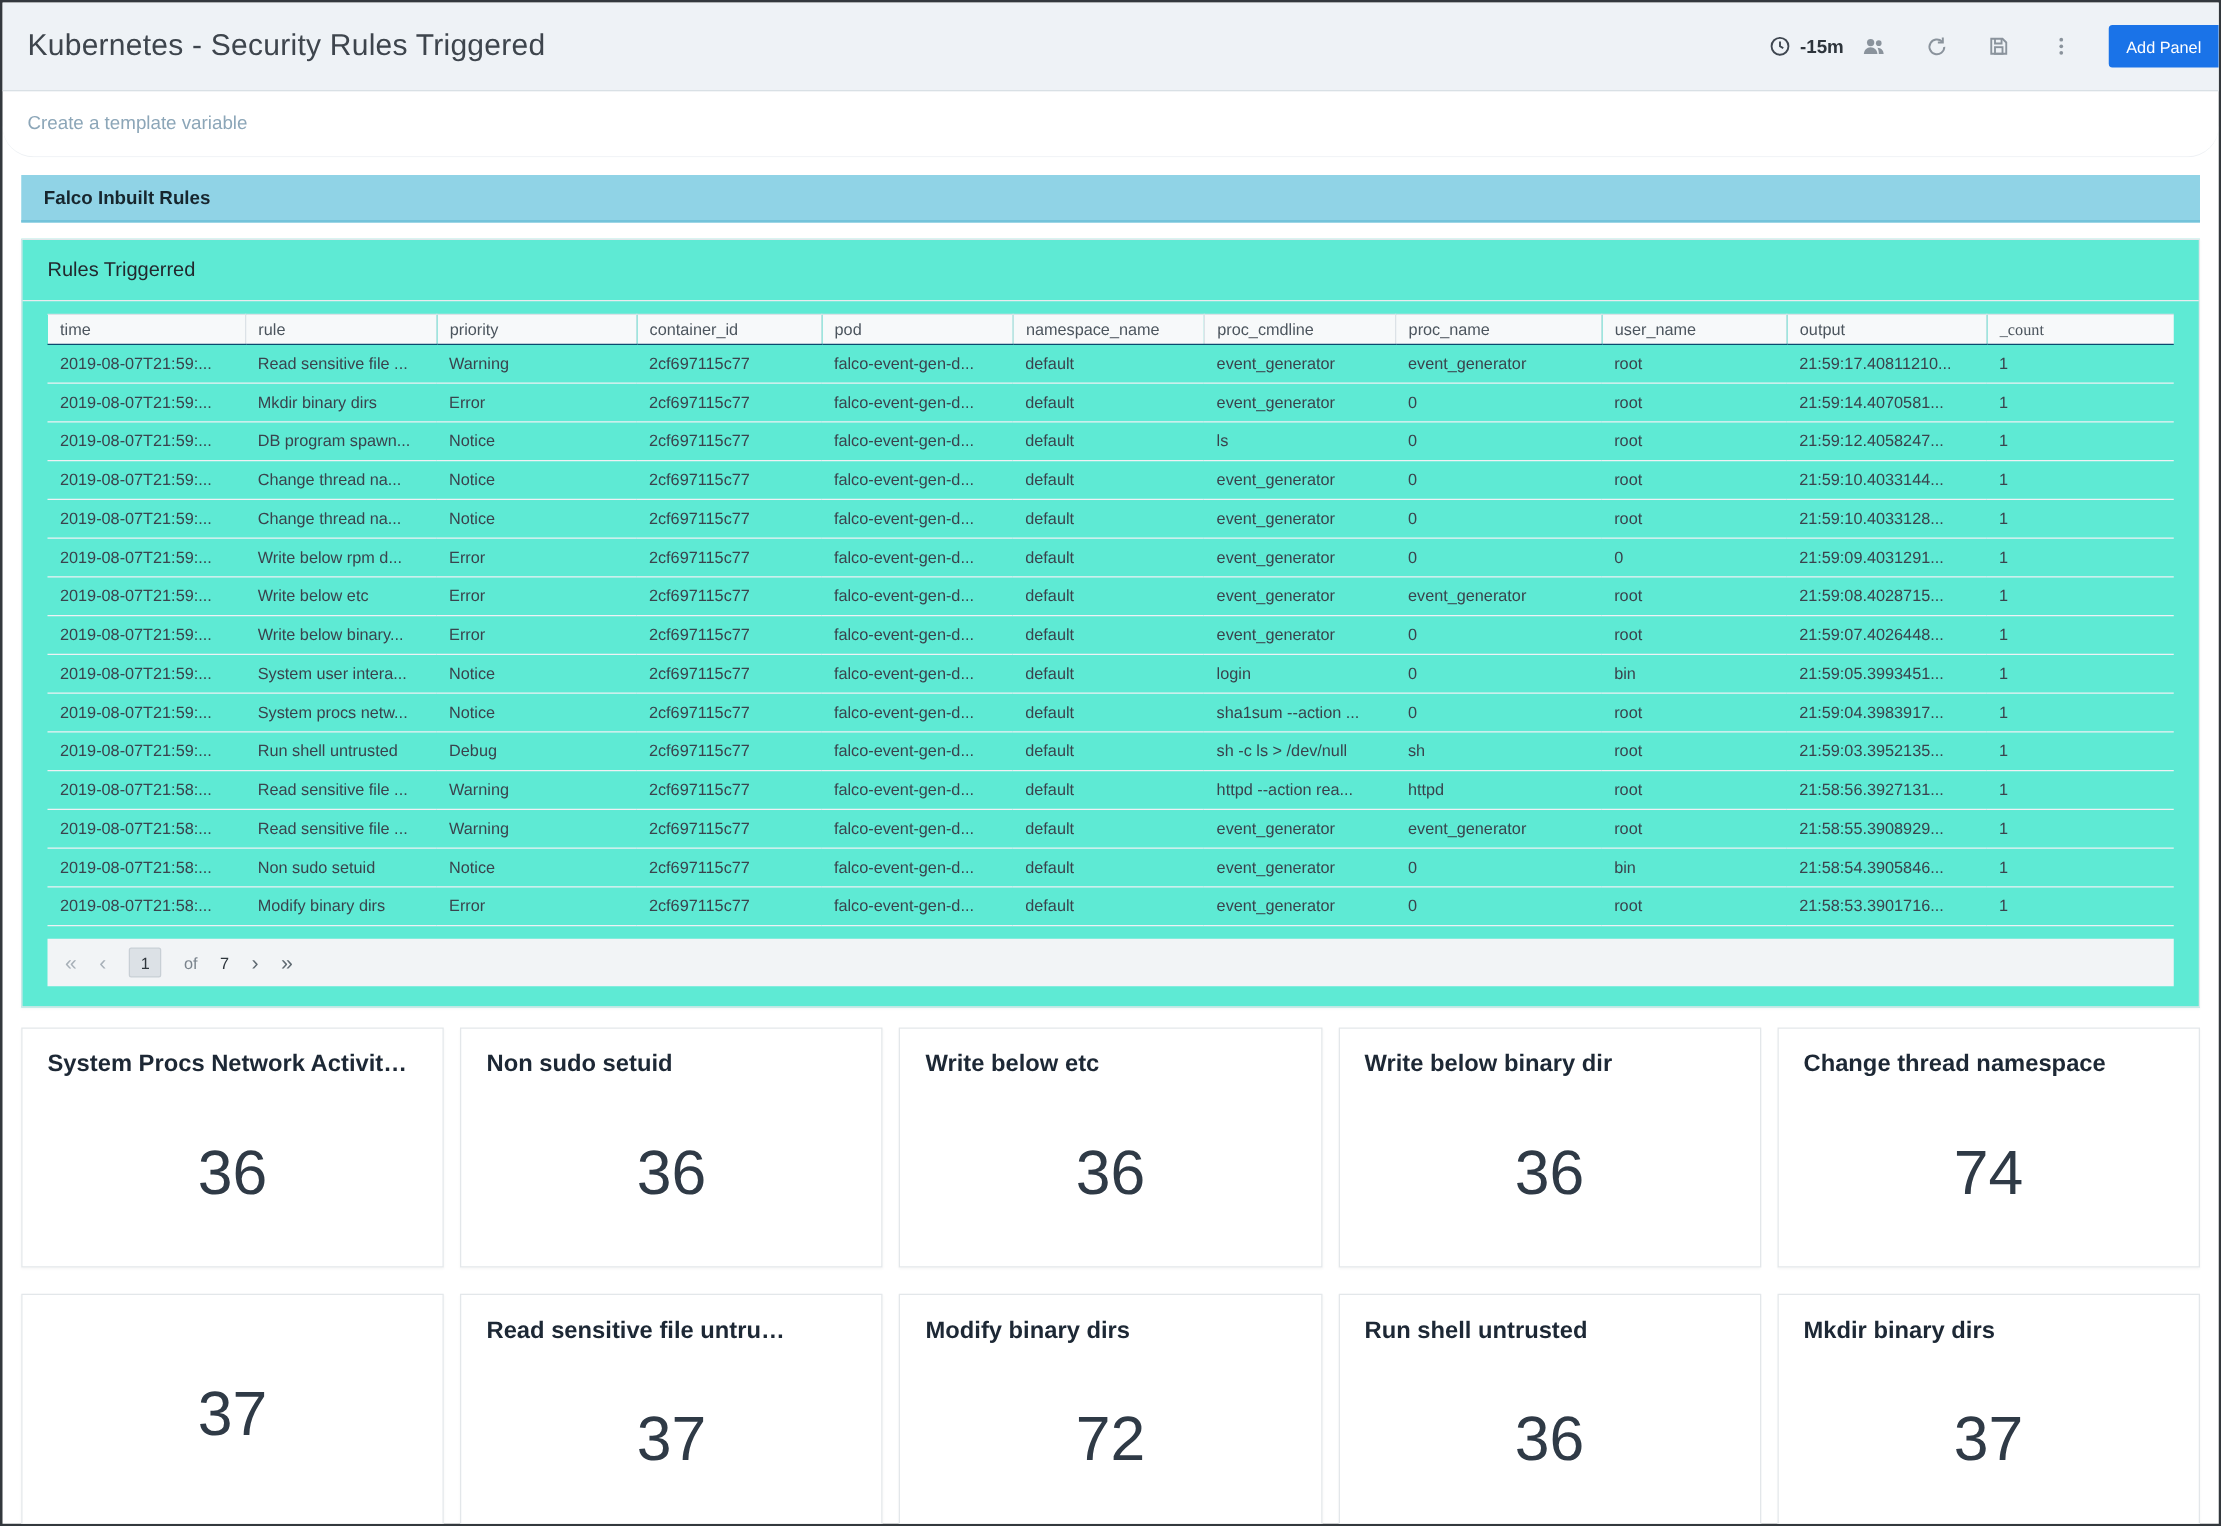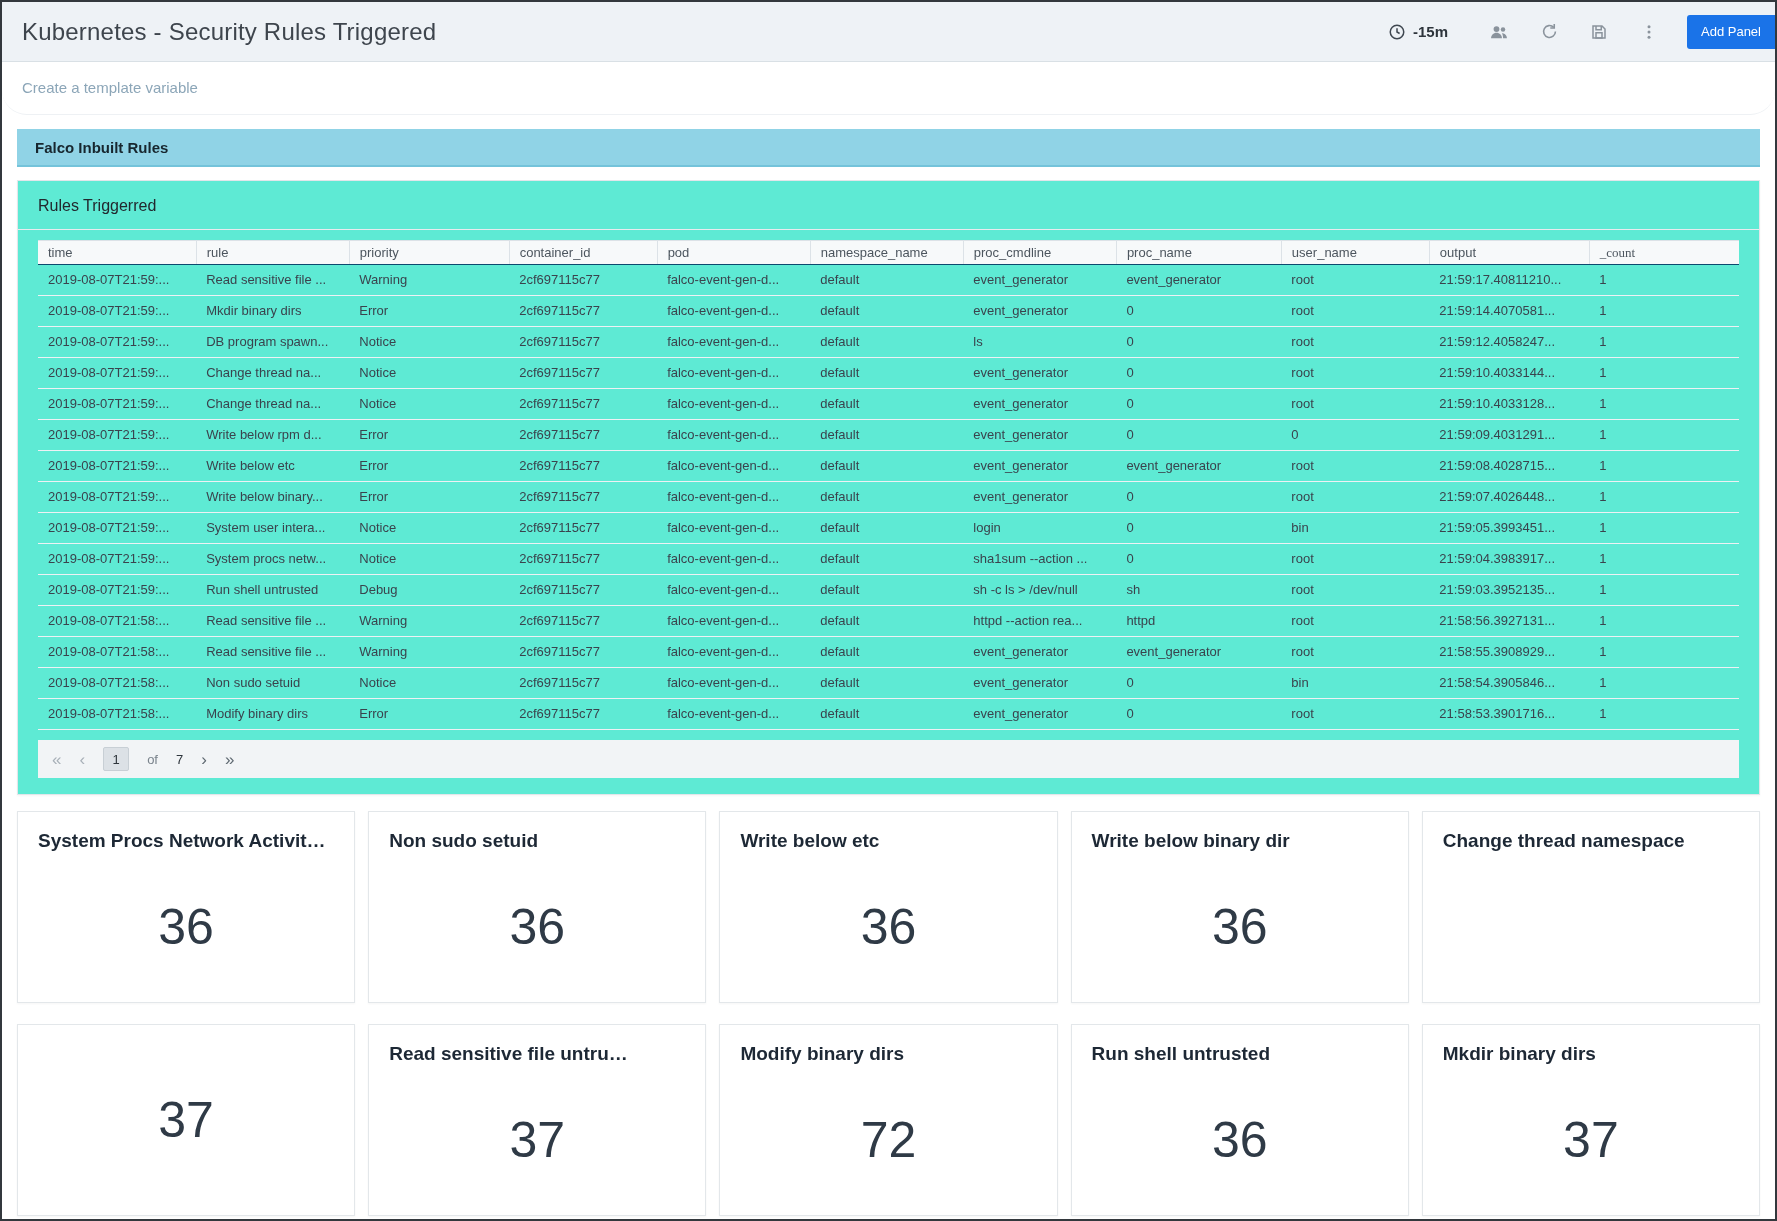--- a/index.html
+++ b/index.html
@@ -7,38 +7,38 @@
   body {
     font-family: "Liberation Sans", "DejaVu Sans", sans-serif;
     background: #ffffff;
     border: 2px solid #33383d;
     overflow: hidden;
     color: #39424b;
   }
 
   
   .topbar {
-    height: 60px;
+    height: 71px;
     background: #eef2f6;
     border-bottom: 1px solid #d9e0e5;
     display: flex;
     align-items: center;
     justify-content: space-between;
     padding-left: 20px;
   }
   .topbar h1 {
     font-size: 24px;
     font-weight: 400;
     color: #3e454d;
     letter-spacing: 0.2px;
   }
   .topbar-right { display: flex; align-items: center; }
   .time-range {
     display: flex; align-items: center; gap: 7px;
-    margin-right: 39px; cursor: pointer;
+    margin-right: 12px; cursor: pointer;
   }
   .time-range .tr-label { font-size: 15px; font-weight: 700; color: #2e353c; }
   .icon-btn {
     display: inline-flex; align-items: center; justify-content: center;
     width: 24px; height: 24px; margin-right: 26px; cursor: pointer;
   }
   .add-panel {
     height: 34px; min-width: 88px;
     background: #1a73e8; color: #ffffff;
     border: none; border-radius: 3px 0 0 3px;
@@ -492,20 +492,23 @@
           </div>
         </div>
         <div class="card">
           <div class="card-title">Write below binary dir</div>
           <div class="card-value-wrap">
             <div class="card-value">36</div>
           </div>
         </div>
         <div class="card">
           <div class="card-title">Change thread namespace</div>
+          <div class="card-value-wrap">
+            <div class="card-value">74</div>
+          </div>
         </div>
         <div class="card">
           <div class="card-value-wrap">
             <div class="card-value">37</div>
           </div>
         </div>
         <div class="card">
           <div class="card-title">Read sensitive file untru…</div>
           <div class="card-value-wrap">
             <div class="card-value">37</div>

